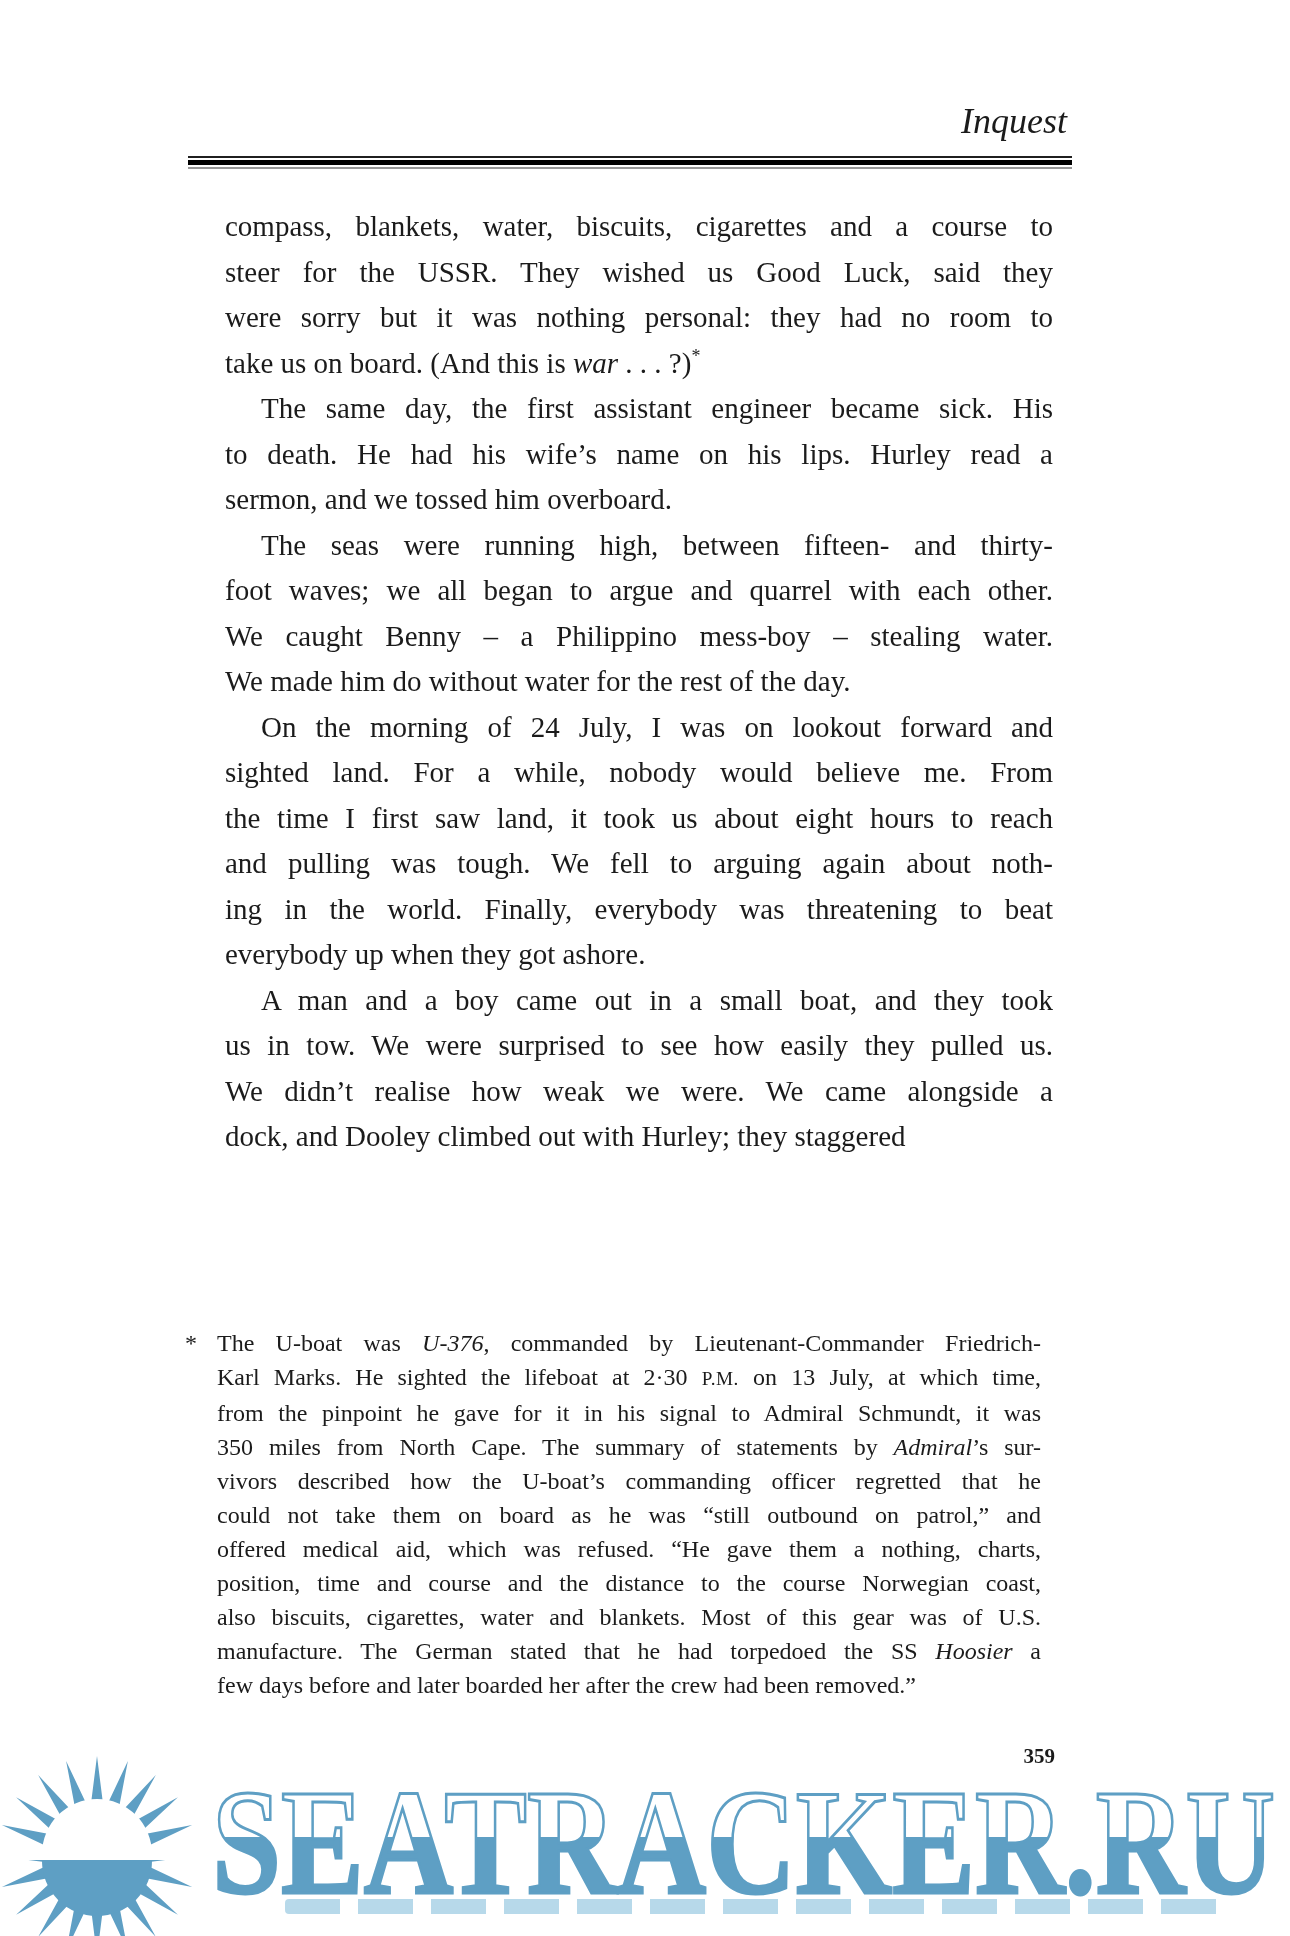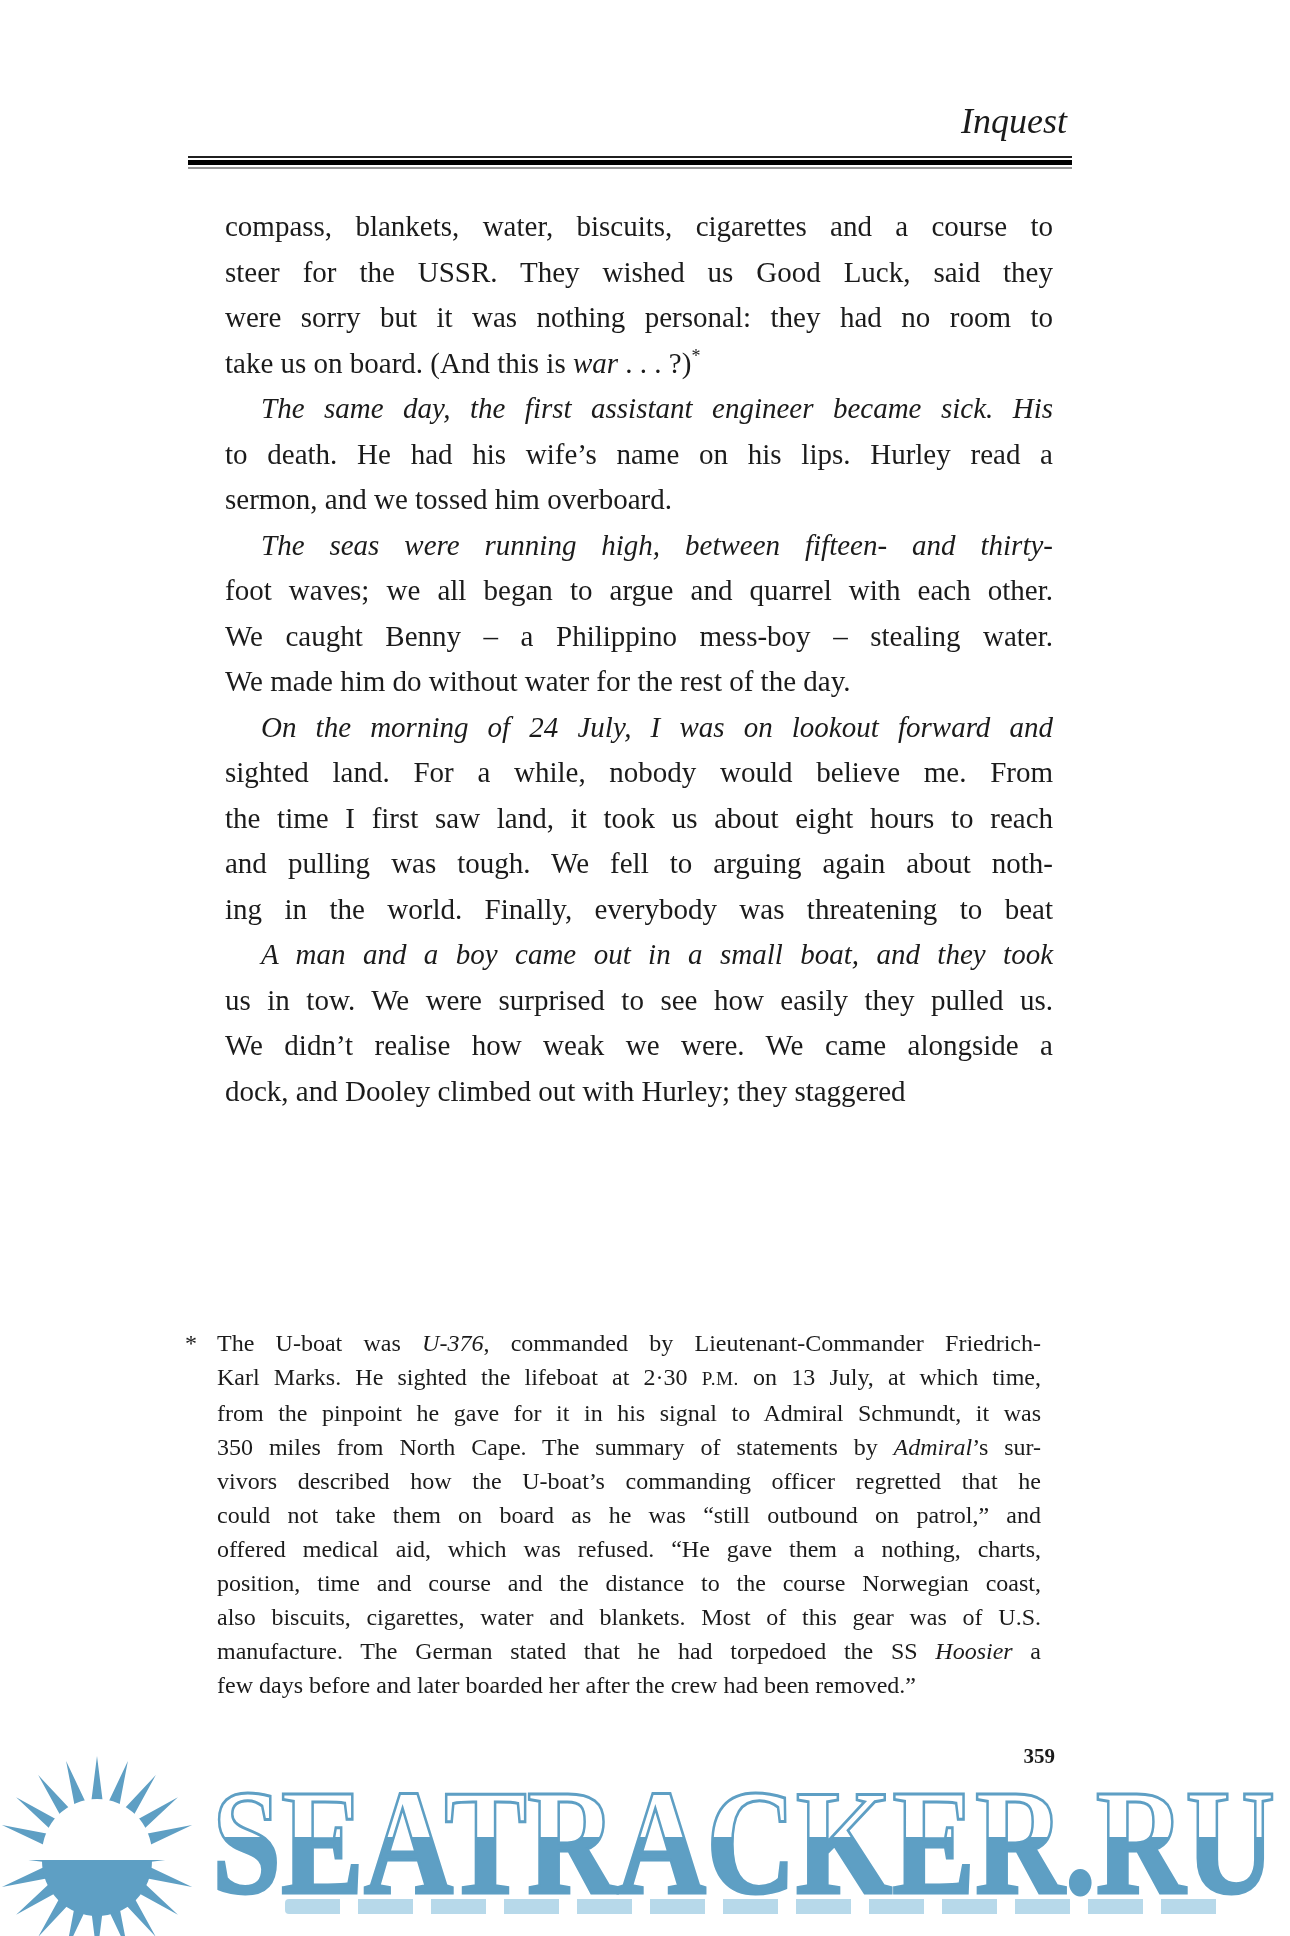--- a/index.html
+++ b/index.html
@@ -22,21 +22,21 @@
   .body-text{
     position:absolute;left:225px;top:204px;width:828px;
     font-size:29px;line-height:45.5px;
   }
   .footnote{
     position:absolute;left:217px;top:1326px;width:824px;
     font-size:24px;line-height:34px;
   }
   .line{text-align:justify;text-align-last:justify;}
   .line.last{text-align-last:left;}
-  .indent .line:first-child{text-indent:36px;font-style:italic;}
+  .indent .line:first-child{text-indent:36px;}
   .seg-i{font-style:italic;}
   .seg-sup{vertical-align:super;font-size:62%;line-height:0;}
   .seg-sc{font-size:0.8em;letter-spacing:0.5px;margin-top:20px;}
   .fn-marker{position:absolute;left:-32px;top:0;}
 
   .page-number{
     position:absolute;top:1742px;right:235px;
     font-weight:bold;font-size:21px;line-height:28px;
   }
 
@@ -81,20 +81,21 @@
       <div class="line"><span>foot waves; we all began to argue and quarrel with each other.</span></div>
       <div class="line"><span>We caught Benny – a Philippino mess-boy – stealing water.</span></div>
       <div class="line last"><span>We made him do without water for the rest of the day.</span></div>
     </div>
     <div class="paragraph indent">
       <div class="line"><span>On the morning of 24 July, I was on lookout forward and</span></div>
       <div class="line"><span>sighted land. For a while, nobody would believe me. From</span></div>
       <div class="line"><span>the time I first saw land, it took us about eight hours to reach</span></div>
       <div class="line"><span>and pulling was tough. We fell to arguing again about noth-</span></div>
       <div class="line"><span>ing in the world. Finally, everybody was threatening to beat</span></div>
+      <div class="line last"><span>everybody up when they got ashore.</span></div>
     </div>
     <div class="paragraph indent">
       <div class="line"><span>A man and a boy came out in a small boat, and they took</span></div>
       <div class="line"><span>us in tow. We were surprised to see how easily they pulled us.</span></div>
       <div class="line"><span>We didn’t realise how weak we were. We came alongside a</span></div>
       <div class="line last"><span>dock, and Dooley climbed out with Hurley; they staggered</span></div>
     </div>
   </div>
 
 <div class="footnote" id="footnote">

